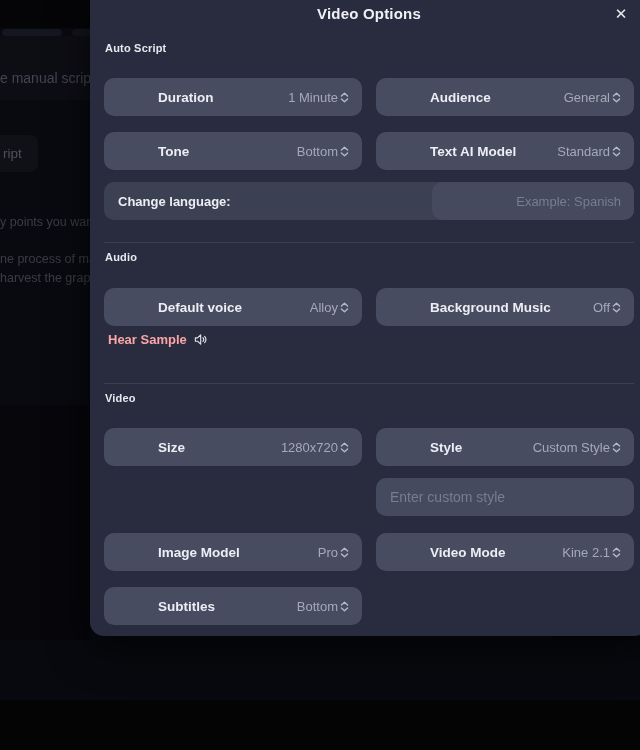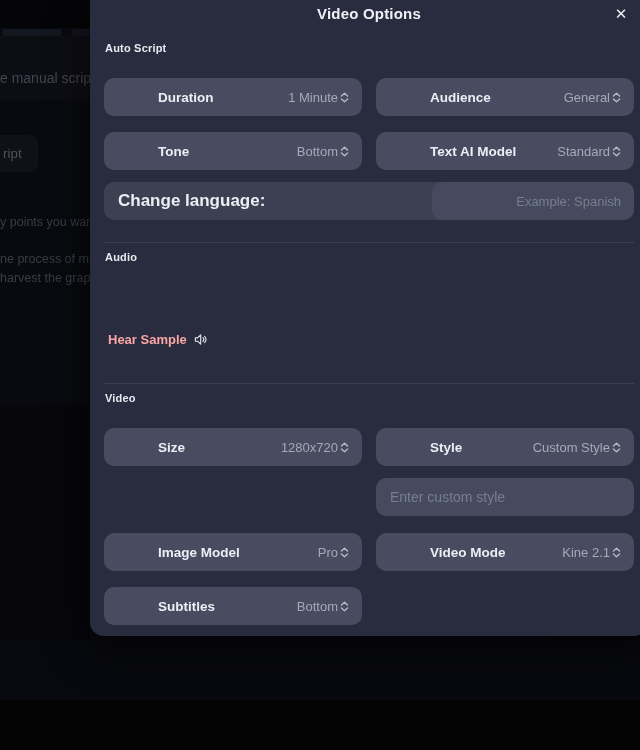--- a/index.html
+++ b/index.html
@@ -60,21 +60,21 @@
   .pill-label{color:#eceef4;font-size:13.5px;font-weight:600;white-space:nowrap;margin-left:40px;}
   .pill-right{display:flex;align-items:center;}
   .pill-value{color:#a5a9b8;font-size:13px;white-space:nowrap;}
   .chev{flex:0 0 auto;display:block;}
   .divider{position:absolute;left:14px;right:14px;height:1px;background:rgba(255,255,255,0.09);}
   .lang-row{
     position:absolute;left:14px;right:14px;height:38px;background:#3b4052;border-radius:10px;
   }
   .lang-label{
     position:absolute;left:14px;top:0;height:38px;display:flex;align-items:center;
-    color:#eceef4;font-size:17px;font-weight:600;
+    color:#eceef4;font-size:13px;font-weight:600;
   }
   .lang-input{
     position:absolute;right:0;top:0;height:38px;width:202px;
     background:#454a5e;border:none;border-radius:10px;outline:none;
     color:#f9a8d4;font-size:13px;text-align:right;padding:0 13px;box-sizing:border-box;
     font-family:"Liberation Sans", sans-serif;
   }
   .custom-input{
     height:38px;background:#454a5e;border:none;border-radius:10px;outline:none;
     color:#d7dae3;font-size:14px;padding:0 14px;box-sizing:border-box;width:100%;
@@ -163,20 +163,40 @@
 
     <div class="lang-row" style="top:182px">
       <span class="lang-label">Change language:</span>
       <input class="lang-input" type="text" placeholder="Example: Spanish" style="">
     </div>
 
     <div class="divider" style="top:242px"></div>
 
     <div class="section-label" style="top:251px">Audio</div>
 
+    <div class="row" style="top:288px">
+      <div class="pill">
+        <span class="pill-label">Default voice</span>
+        <span class="pill-right">
+          <span class="pill-value">Alloy</span>
+          <svg class="chev" width="13" height="13" viewBox="0 0 16 16">
+              <path d="M4.2 6.2 8 2.8l3.8 3.4M4.2 9.8 8 13.2l3.8-3.4" fill="none" stroke="#b6bac7" stroke-width="1.7" stroke-linecap="round" stroke-linejoin="round"></path>
+            </svg>
+        </span>
+      </div>
+      <div class="pill">
+        <span class="pill-label">Background Music</span>
+        <span class="pill-right">
+          <span class="pill-value">Off</span>
+          <svg class="chev" width="13" height="13" viewBox="0 0 16 16">
+              <path d="M4.2 6.2 8 2.8l3.8 3.4M4.2 9.8 8 13.2l3.8-3.4" fill="none" stroke="#b6bac7" stroke-width="1.7" stroke-linecap="round" stroke-linejoin="round"></path>
+            </svg>
+        </span>
+      </div>
+    </div>
 
     <div class="hear-sample" style="top:332px">
       <span>Hear Sample</span>
       <svg width="15" height="15" viewBox="0 0 16 16">
           <path d="M2.5 6.2v3.6h2.3L8.2 13V3L4.8 6.2H2.5z" fill="none" stroke="#e2e4eb" stroke-width="1.2" stroke-linejoin="round"></path>
           <path d="M10.6 6a3 3 0 0 1 0 4" fill="none" stroke="#e2e4eb" stroke-width="1.2" stroke-linecap="round"></path>
           <path d="M12.4 4.6a5.2 5.2 0 0 1 0 6.8" fill="none" stroke="#e2e4eb" stroke-width="1.2" stroke-linecap="round"></path>
         </svg>
     </div>
 

